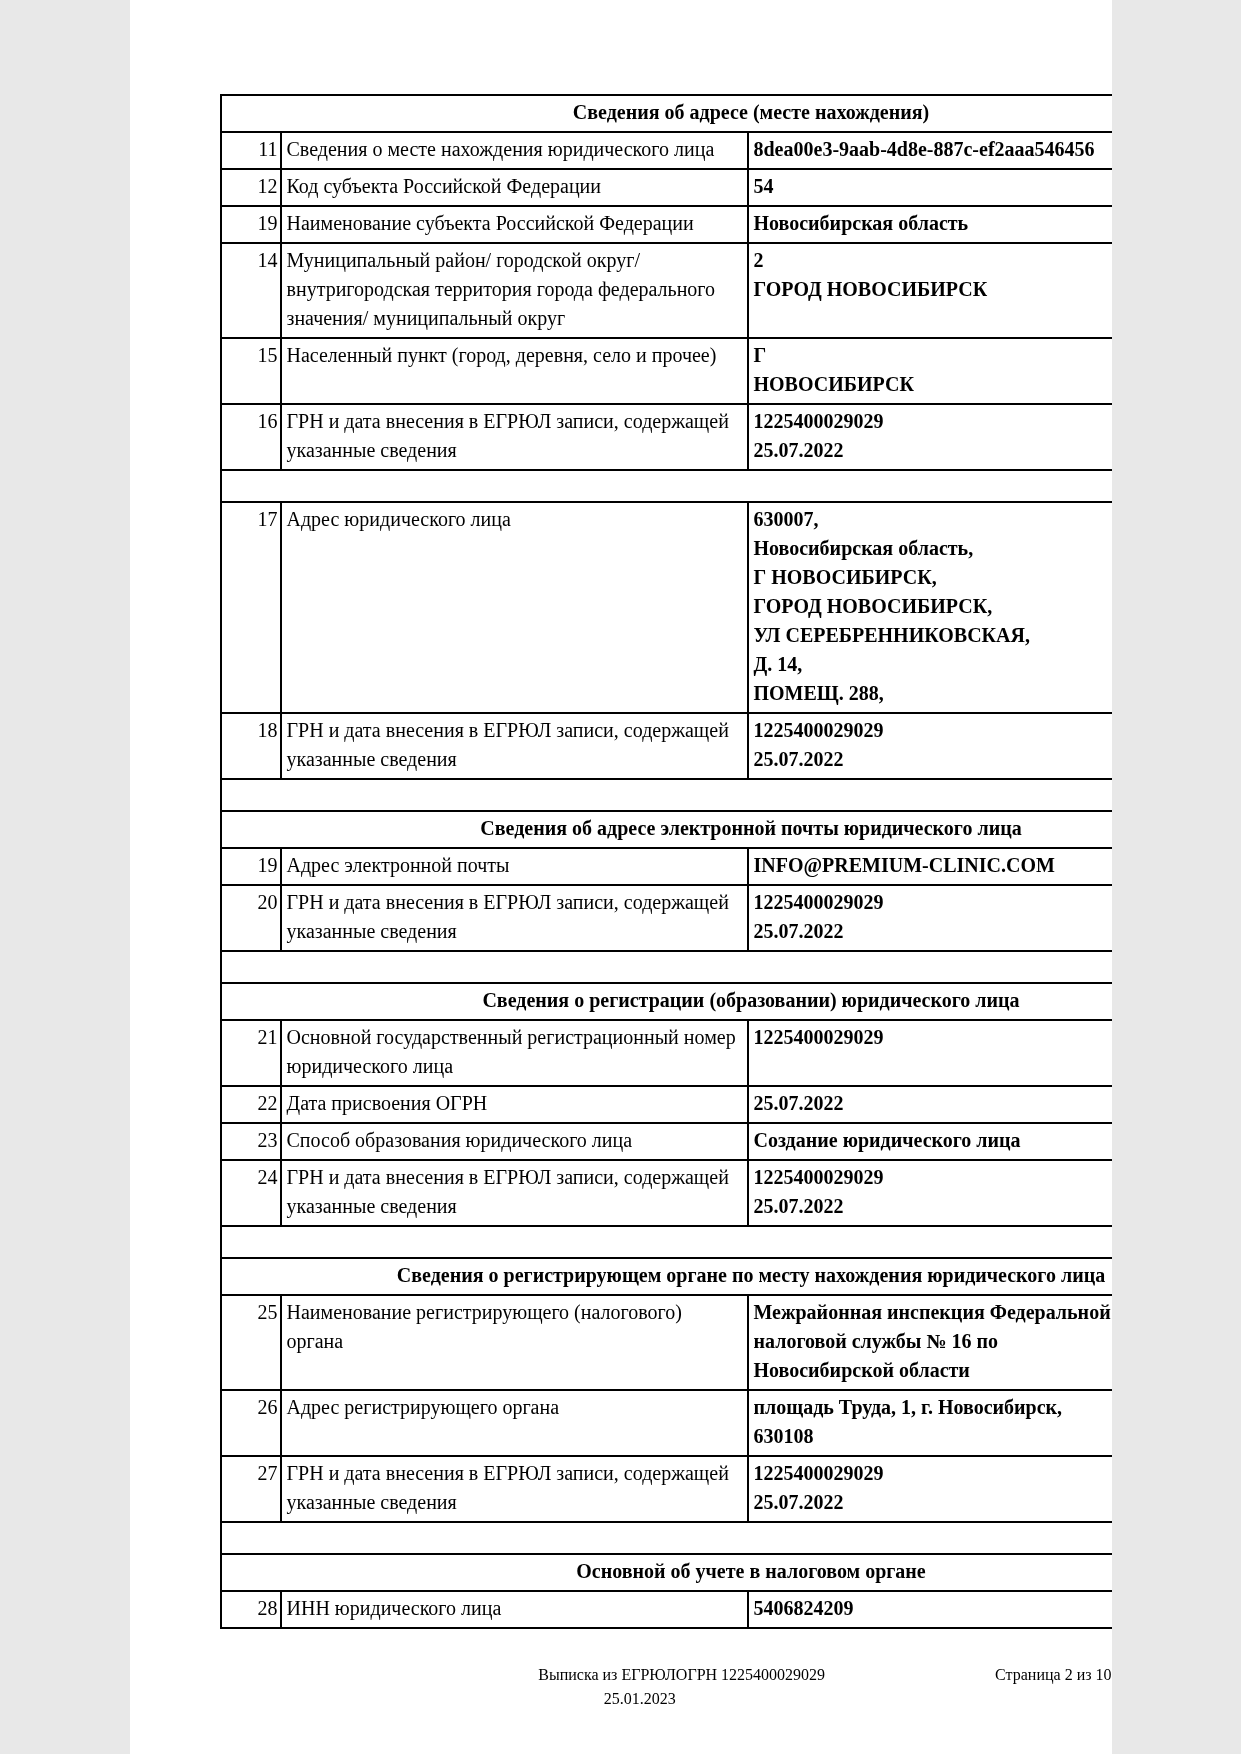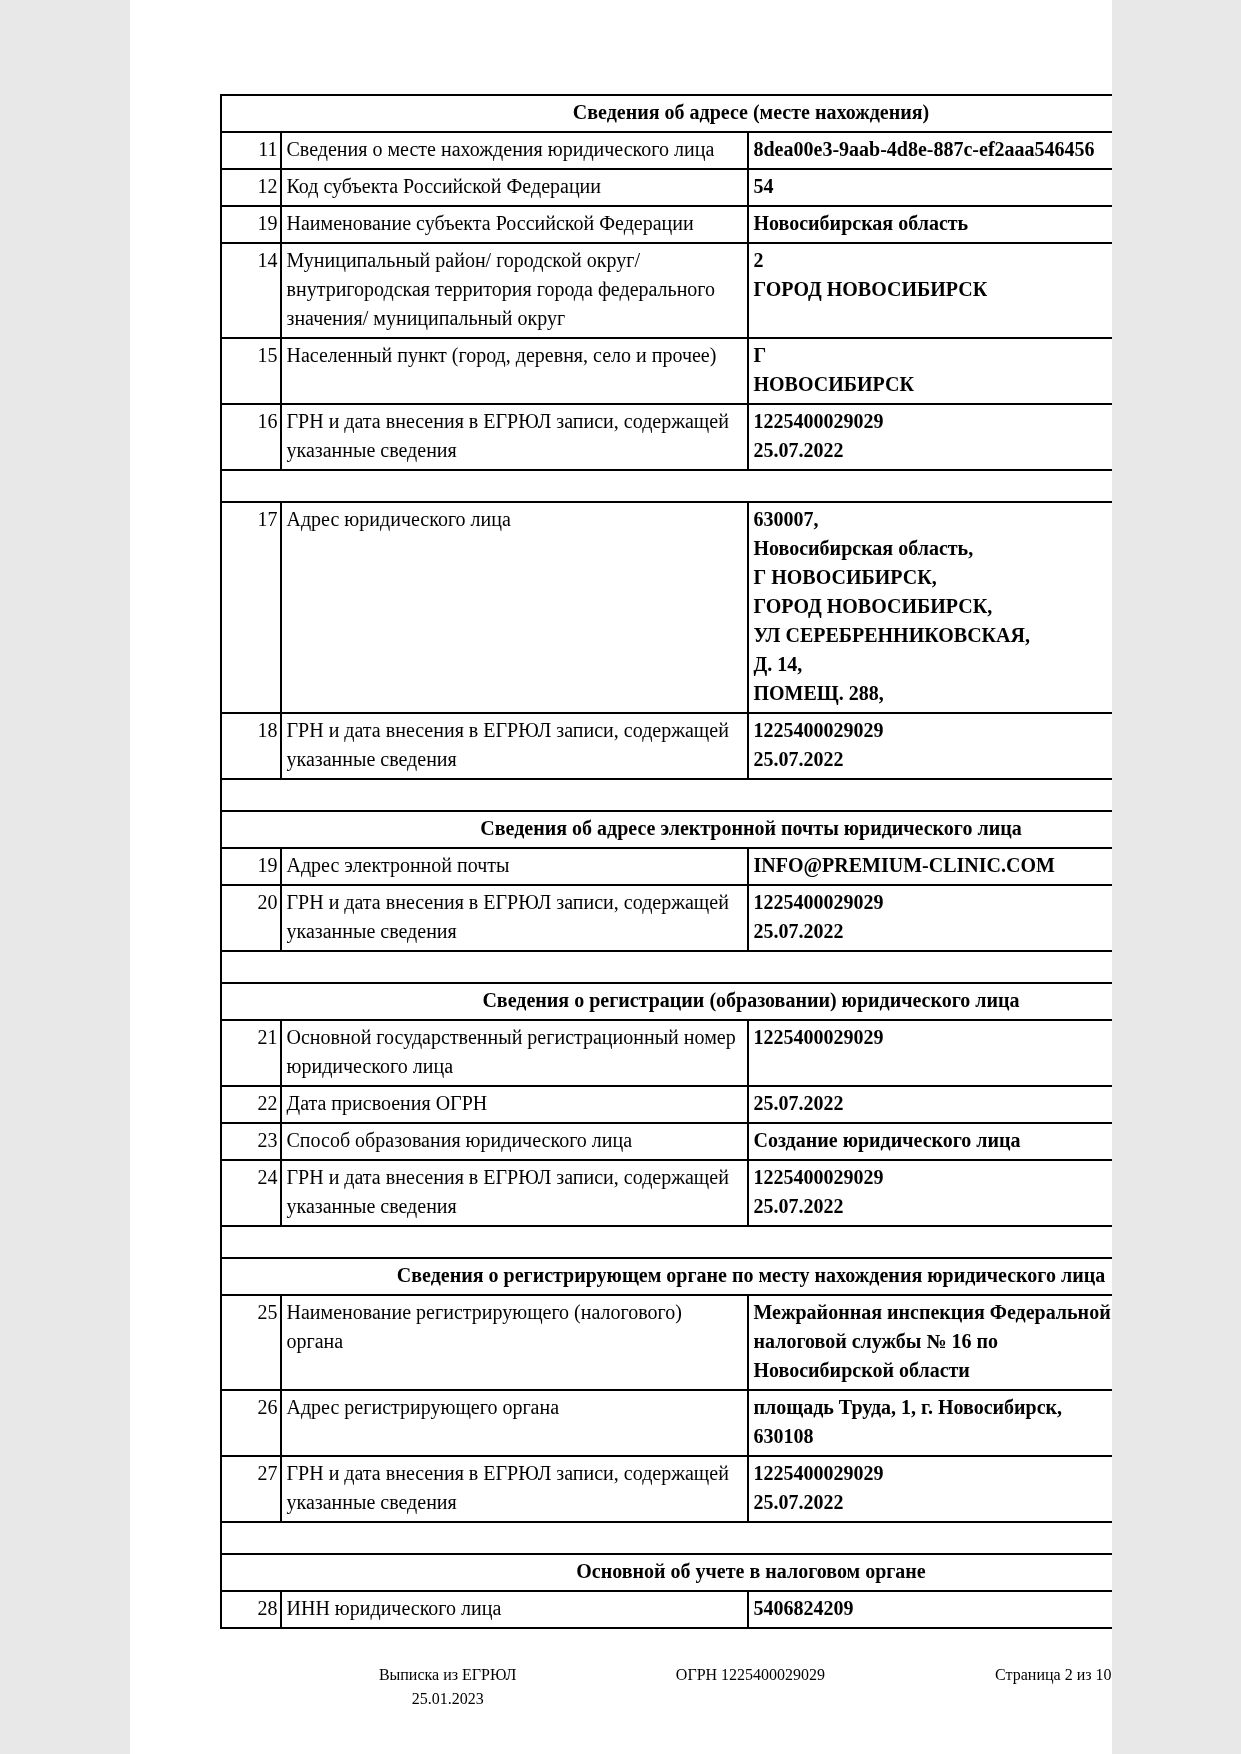--- a/index.html
+++ b/index.html
@@ -46,21 +46,21 @@
   .footer {
     position: absolute;
     left: 90px;
     top: 1663px;
     width: 1062px;
     display: grid;
     grid-template-columns: 1fr auto 1fr;
     font-size: 16px;
     line-height: 24px;
   }
-  .footer .left   { text-align: center; }
+  .footer .left   { text-align: right; }
   .footer .center { text-align: center; }
   .footer .right  { text-align: center; }
 </style>
 </head>
 <body>
 
 <div class="page">
 
   <table class="doc-table">
     <colgroup>

